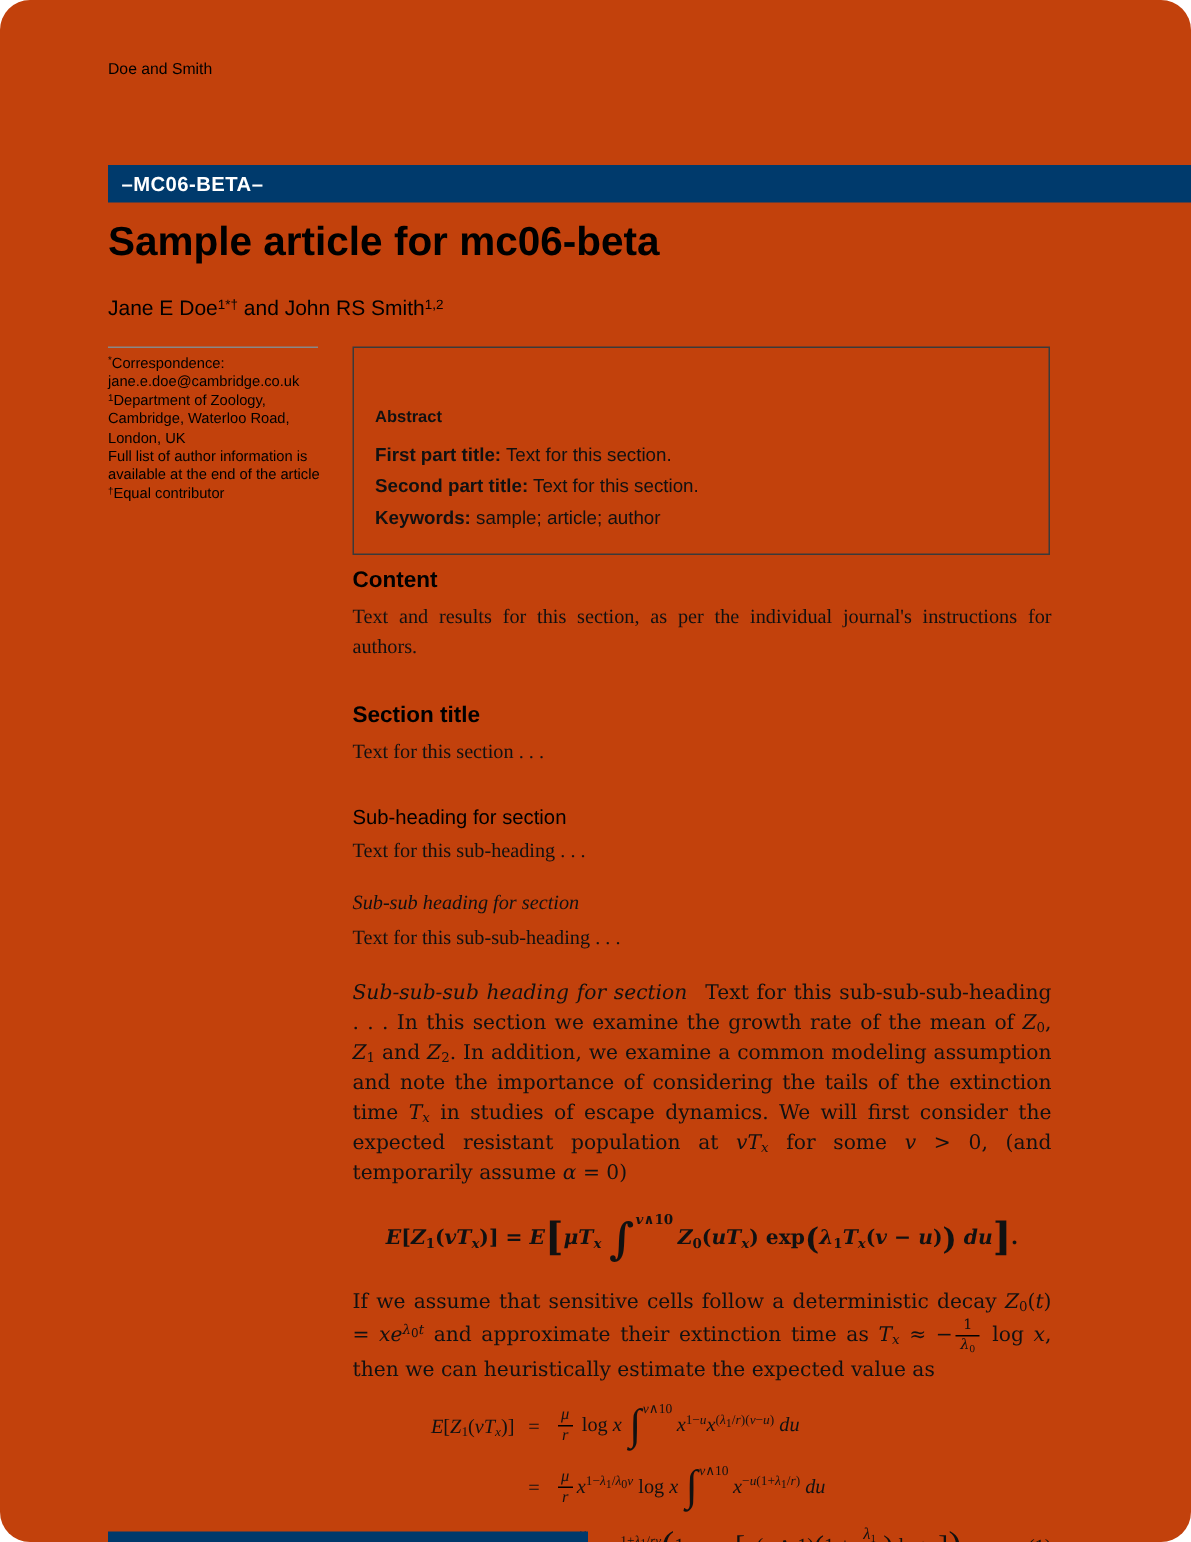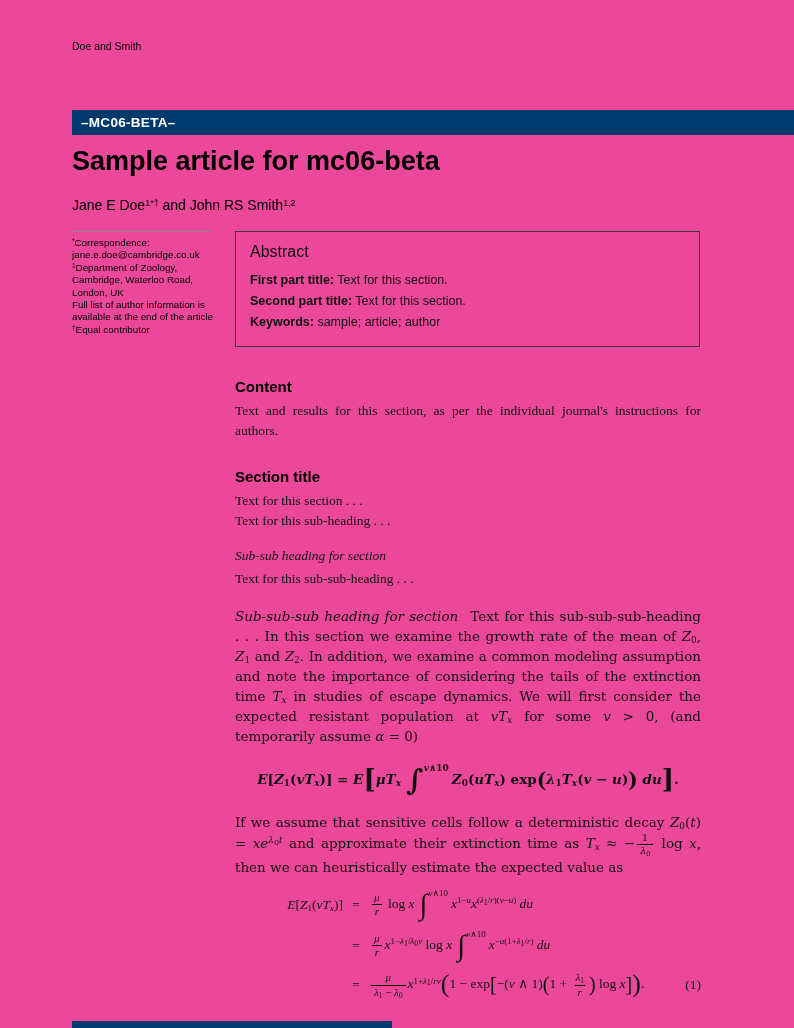--- a/index.html
+++ b/index.html
@@ -1,37 +1,37 @@
 <!DOCTYPE html>
 <html><head>
 <meta charset="utf-8">
 <style>
   html,body{margin:0;padding:0;background:#ffffff;}
-  .page{position:relative;width:794px;height:1028px;background:#ec4899;overflow:hidden;
-        font-family:"Liberation Serif",serif;color:#111;}
+  .page{position:relative;width:794px;height:1028px;background:#c2410c;overflow:hidden;
+        font-family:"Liberation Serif",serif;color:#111;border-radius:20px;}
 
   .running{position:absolute;left:72px;top:40px;font-family:"Liberation Sans",sans-serif;
            font-size:10.5px;color:#000;}
   .banner{position:absolute;left:72px;top:110px;width:766px;height:25px;background:#003a6c;
           color:#fff;display:flex;align-items:center;padding-left:9px;box-sizing:border-box;
           font-family:"Liberation Sans",sans-serif;font-weight:bold;font-size:13.5px;letter-spacing:.3px;}
   .title{position:absolute;left:72px;top:146px;font-family:"Liberation Sans",sans-serif;
          font-weight:bold;font-size:27px;color:#000;}
   .authors{position:absolute;left:72px;top:197px;font-family:"Liberation Sans",sans-serif;
            font-size:14px;color:#000;}
   .authors sup{font-size:64%;}
 
   .siderule{position:absolute;left:72px;top:231px;width:140px;border-top:1px solid #888;}
   .sidebar{position:absolute;left:72px;top:237px;width:158px;font-family:"Liberation Sans",sans-serif;
            font-size:9.8px;line-height:12.4px;color:#000;}
 
   .absbox{position:absolute;left:235px;top:231px;width:465px;box-sizing:border-box;
           border:1px solid #3a3a3a;padding:11px 14px 13px 14px;
           font-family:"Liberation Sans",sans-serif;}
-  .absbox .abshead{font-weight:normal;font-size:16px;margin-bottom:9px;}
+  .absbox .abshead{font-weight:bold;font-size:11px;margin-bottom:9px;margin-top:29px;}
   .absline{font-size:12.5px;line-height:21px;}
   .absline b{font-weight:bold;}
 
   .main{position:absolute;left:235px;top:378px;width:466px;font-size:13.5px;color:#111;}
   .h1{font-family:"Liberation Sans",sans-serif;font-weight:bold;font-size:15px;color:#000;margin:0 0 6px 0;}
   .h1.sp{margin-top:27px;}
   .hsub{font-family:"Liberation Sans",sans-serif;font-size:13.5px;color:#000;margin:26px 0 5px 0;}
   .hsubsub{font-style:italic;font-size:13.5px;margin:17px 0 5px 0;}
   .para{text-align:justify;line-height:20px;margin:0;}
   .line{line-height:20px;margin:0;}
@@ -109,20 +109,21 @@
     </div>
   </div>
 
   <div class="main">
     <div class="h1">Content</div>
     <p class="para">Text and results for this section, as per the individual journal's instructions for authors.</p>
 
     <div class="h1 sp">Section title</div>
     <p class="line">Text for this section . . .</p>
 
+    <div class="hsub">Sub-heading for section</div>
     <p class="line">Text for this sub-heading . . .</p>
 
     <div class="hsubsub">Sub-sub heading for section</div>
     <p class="line">Text for this sub-sub-heading . . .</p>
 
     <p class="para bigpara m"><span class="runin">Sub-sub-sub heading for section</span><span>Text for this sub-sub-sub-heading . . . In this section we examine the growth rate of the mean of <i>Z</i><sub>0</sub>, <i>Z</i><sub>1</sub> and <i>Z</i><sub>2</sub>. In addition, we examine a common modeling assumption and note the importance of considering the tails of the extinction time <i>T</i><sub><i>x</i></sub> in studies of escape dynamics. We will first consider the expected resistant population at <i>vT</i><sub><i>x</i></sub> for some <i>v</i> &gt; 0, (and temporarily assume <i>α</i> = 0)</span></p>
 
     <div class="eq"><i>E</i>[<i>Z</i><sub>1</sub>(<i>vT</i><sub><i>x</i></sub>)] = <i>E</i><span class="bd2">[</span><i>μT</i><sub><i>x</i></sub><span class="intw">
           <span class="int">∫</span>
           <span class="lims">

